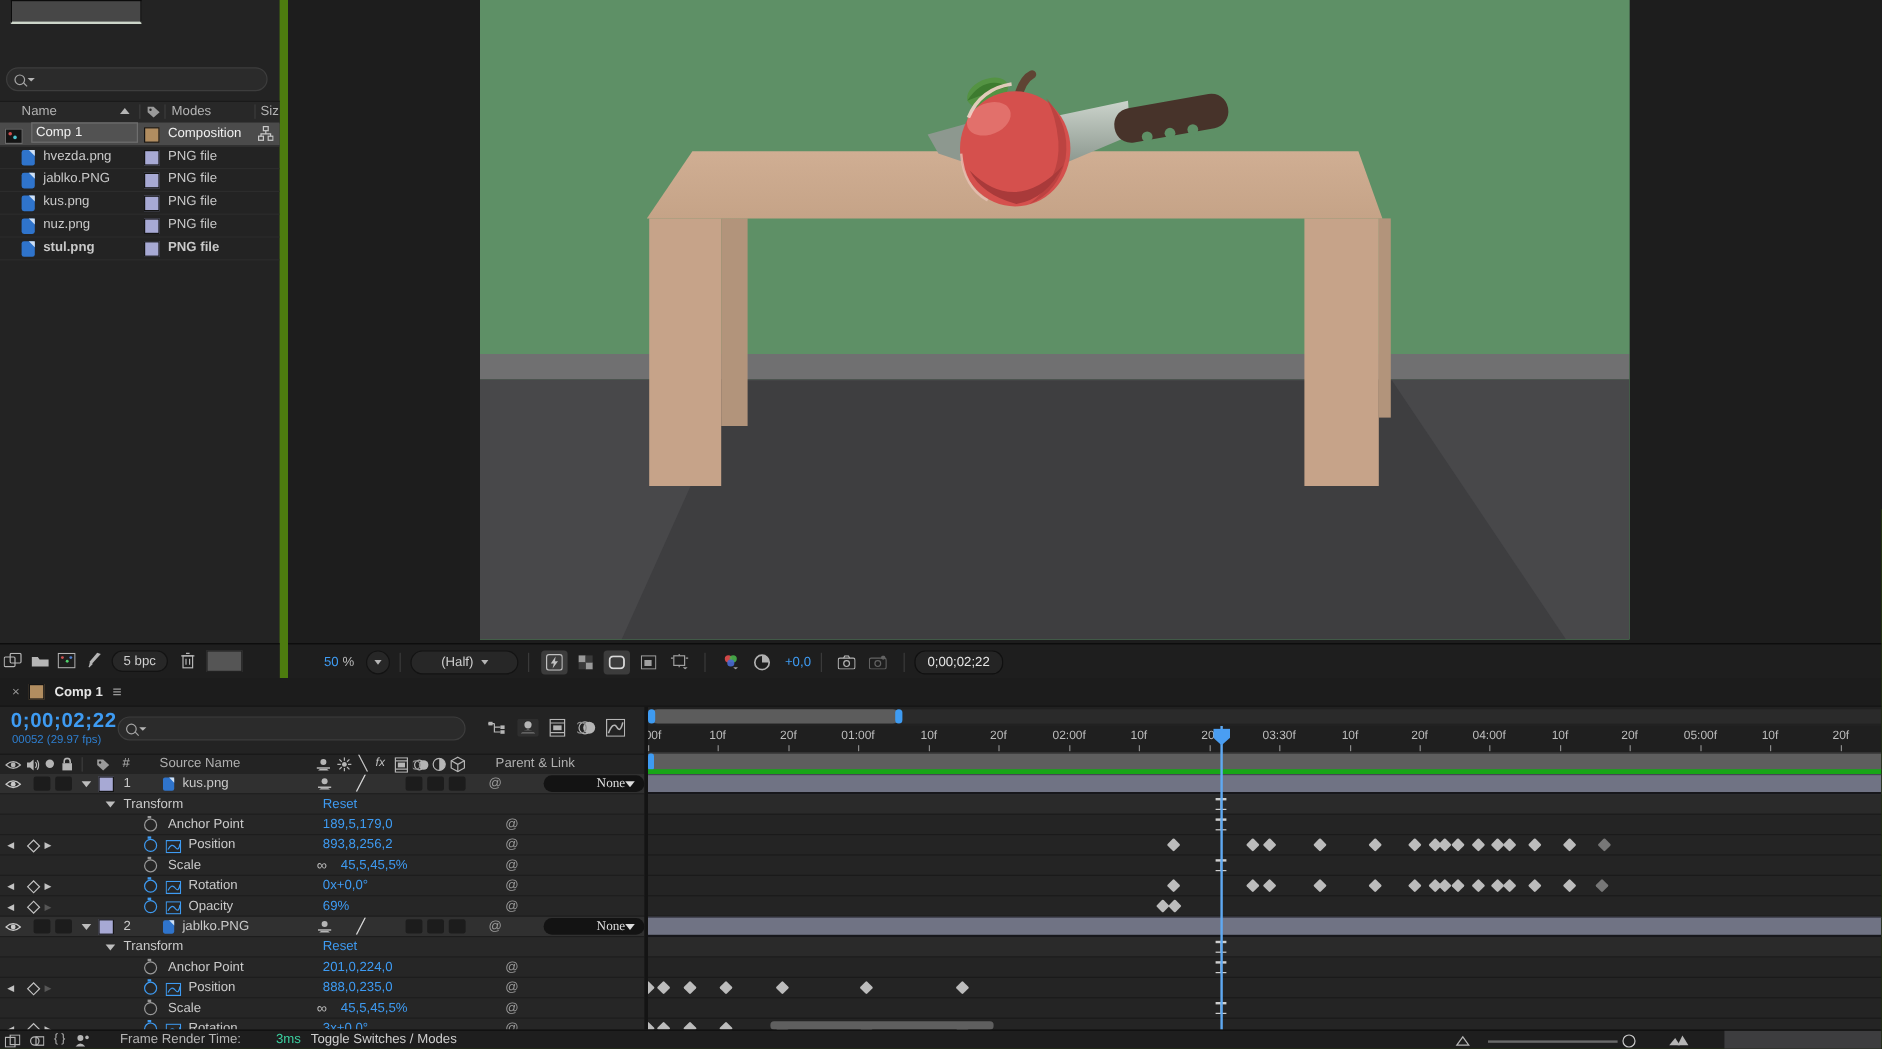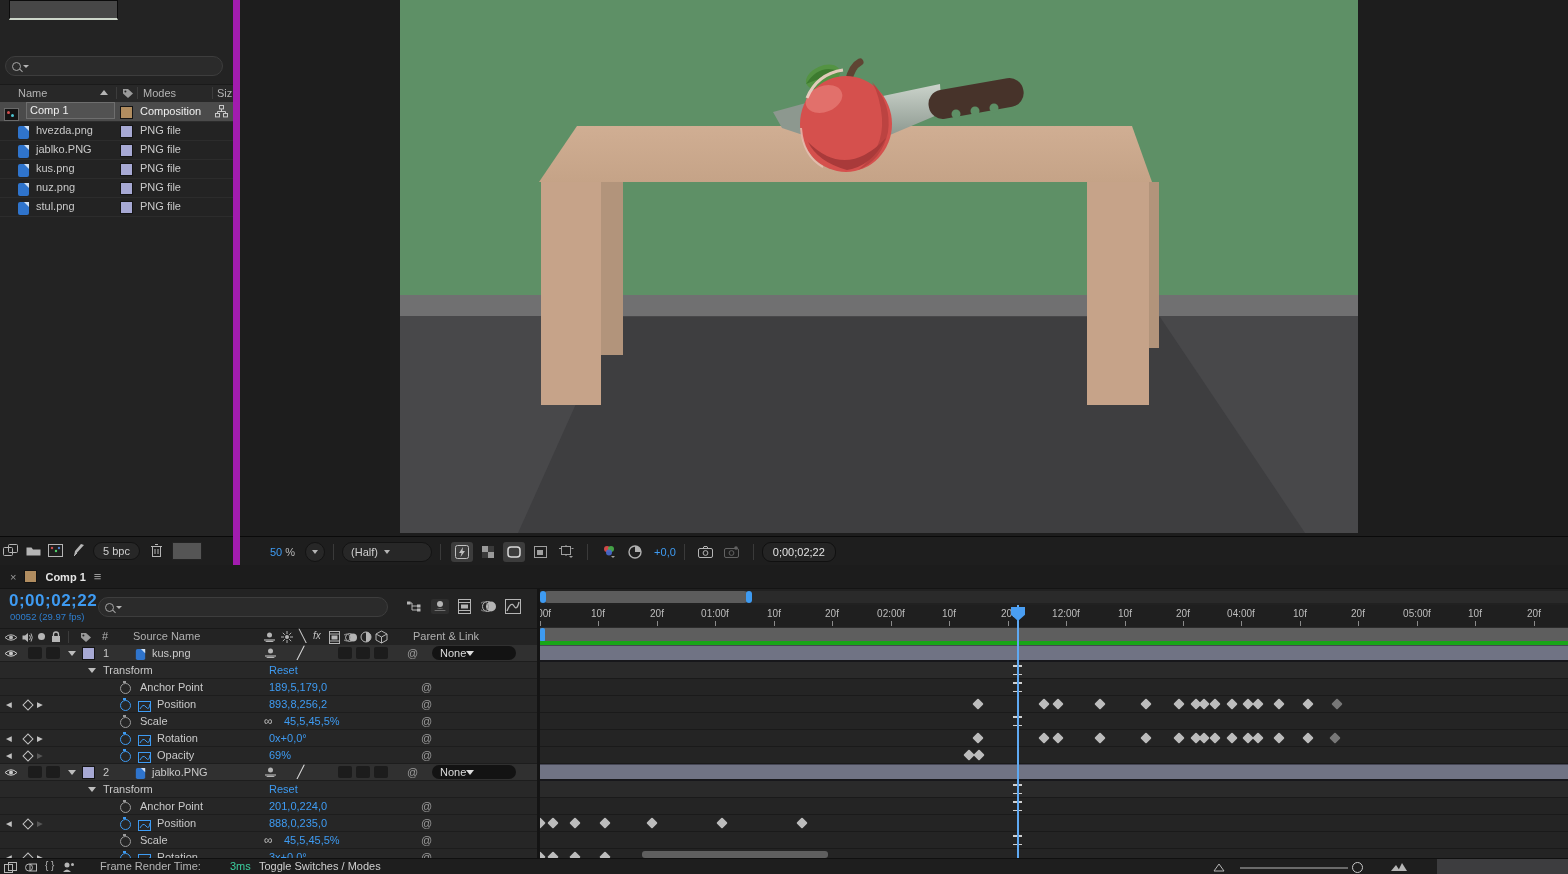--- a/index.html
+++ b/index.html
@@ -1,16 +1,16 @@
 <!DOCTYPE html>
 <html><head>
 <meta charset="utf-8">
 <style>
   html,body{margin:0;padding:0;background:#111;}
-  .app{position:relative;width:1568px;height:874px;background:#a21caf;overflow:hidden;
+  .app{position:relative;width:1568px;height:874px;background:#4d7c0f;overflow:hidden;
        font-family:"Liberation Sans",sans-serif;color:#c9c9c9;font-size:11px;
        -webkit-font-smoothing:antialiased;}
   .abs{position:absolute;}
   .nosel{user-select:none;}
 
   
   .project{left:0;top:0;width:233px;height:565px;background:#232323;}
   .proj-thumb{left:9px;top:0;width:107px;height:17px;background:#474747;border:1px solid #0c0c0c;border-bottom:2px solid #cdd6ca;}
   .search-pill{background:#2b2b2b;border:1px solid #3d3d3d;border-radius:10px;height:18px;display:flex;align-items:center;padding:0 6px;gap:2px;}
   .mag{width:7px;height:7px;border:1.4px solid #a5a5a5;border-radius:50%;position:relative;display:inline-block;}
@@ -43,21 +43,21 @@
   .tabbar{left:0;top:0;width:1568px;height:24px;background:#1c1c1c;border-bottom:1px solid #141414;display:flex;align-items:center;gap:8px;padding-left:10px;box-sizing:border-box;}
   .tl-left{left:0;top:24px;width:537px;height:269px;background:#232323;border-right:3px solid #141414;overflow:hidden;}
   .bigtc{color:#3e9bf2;font-weight:bold;font-size:17px;letter-spacing:.5px;}
   .smalltc{color:#2e7fd0;font-size:9.5px;}
   .tl-cols{left:0;top:39px;width:537px;height:17px;background:#232323;border-top:1px solid #181818;border-bottom:1px solid #181818;color:#b0b0b0;}
   .lrow{left:0;width:537px;height:17px;line-height:16px;background:#262626;border-bottom:1px solid #1d1d1d;box-sizing:border-box;}
   .lrow.layer{background:#303030;}
   .lrow.group{background:#282828;}
   .lrow .pval{color:#3e9bf2;}
   .cell{position:absolute;top:2px;width:14px;height:12px;background:#1c1c1c;border-radius:2px;}
-  .none-pill{position:absolute;left:432px;top:1px;width:84px;height:14px;background:#131313;border-radius:7px;color:#dcdcdc;display:flex;align-items:center;justify-content:flex-start;padding:0 8px;box-sizing:border-box;}
+  .none-pill{position:absolute;left:453px;top:1px;width:84px;height:14px;background:#131313;border-radius:7px;color:#dcdcdc;display:flex;align-items:center;justify-content:flex-end;padding:0 8px;box-sizing:border-box;font-family:Liberation Serif, serif;}
   .pick{color:#9a9a9a;font-size:11px;}
   .sw{display:inline-block;width:9px;height:9px;border:1.4px solid #9a9a9a;border-radius:50%;position:relative;}
   .sw::before{content:"";position:absolute;left:2.4px;top:-3.4px;width:2.6px;height:2px;background:#9a9a9a;}
   .sw.on{border-color:#3e9bf2;}
   .sw.on::before{background:#3e9bf2;}
   .karr{font-size:7.5px;color:#c2c2c2;}
   .karr.dim{color:#565656;}
   .kdia{display:inline-block;width:6px;height:6px;border:1px solid #c2c2c2;transform:rotate(45deg);margin:0 3px;}
   .chev{display:inline-block;width:0;height:0;border-left:4px solid transparent;border-right:4px solid transparent;border-top:5px solid #bdbdbd;}
 
@@ -146,21 +146,21 @@
       <span class="abs" style="left:36px;">kus.png</span>
       <span class="label-box abs" style="left:120px;top:4px;background:#a7a9d4;"></span>
       <span class="abs" style="left:140px;">PNG file</span>
     </div>
     <div class="abs prow" style="top:178px;">
       <span class="png-icon abs" style="left:18px;top:3px;"></span>
       <span class="abs" style="left:36px;">nuz.png</span>
       <span class="label-box abs" style="left:120px;top:4px;background:#a7a9d4;"></span>
       <span class="abs" style="left:140px;">PNG file</span>
     </div>
-    <div class="abs prow" style="top:197px;">
+    <div class="abs prow" style="top:197px;font-weight:bold;">
       <span class="png-icon abs" style="left:18px;top:3px;"></span>
       <span class="abs" style="left:36px;">stul.png</span>
       <span class="label-box abs" style="left:120px;top:4px;background:#a7a9d4;"></span>
       <span class="abs" style="left:140px;">PNG file</span>
     </div>
 
     <div class="abs" style="left:0;top:536px;width:233px;height:29px;background:#1e1e1e;border-top:1px solid #0a0a0a;">
       <svg class="abs" style="left:3px;top:7px;" width="16" height="13" viewBox="0 0 16 13">
           <rect x="0.5" y="3.5" width="9" height="8" rx="1" fill="none" stroke="#b5b5b5"></rect>
           <rect x="5.5" y="0.5" width="9" height="8" rx="1" fill="none" stroke="#b5b5b5"></rect>
@@ -238,21 +238,21 @@
         </g>
       </svg>
     </div>
 
     <div class="abs vbar">
       <span style="margin-left:30px;"><span class="blue">50</span> <span style="color:#b9b9b9;">%</span></span>
       <span class="pill" style="margin-left:10px;padding:0 6px;">
           <span class="tri-down"></span>
         </span>
       <span class="vsep"></span>
-      <span class="pill" style="width:72px;justify-content:flex-start;">
+      <span class="pill" style="width:72px;justify-content:center;">
           <span>(Half)</span>
           <span class="tri-down"></span>
         </span>
       <span class="vsep"></span>
       <span class="ibtn on">
           <svg width="14" height="14" viewBox="0 0 14 14">
             <rect x="0.5" y="0.5" width="13" height="13" rx="2" fill="none" stroke="#c0c0c0"></rect>
             <polygon points="8,2 4,8 6.5,8 5.5,12 10,6 7.5,6" fill="#c0c0c0"></polygon>
           </svg>
         </span>
@@ -609,21 +609,21 @@
           <span class="rlabel" style="left: 234px;">10f</span>
           <span class="rtick" style="left: 234px;"></span>
           <span class="rlabel" style="left: 292px;">20f</span>
           <span class="rtick" style="left: 292px;"></span>
           <span class="rlabel" style="left: 351px;">02:00f</span>
           <span class="rtick" style="left: 351px;"></span>
           <span class="rlabel" style="left: 409px;">10f</span>
           <span class="rtick" style="left: 409px;"></span>
           <span class="rlabel" style="left: 468px;">20f</span>
           <span class="rtick" style="left: 468px;"></span>
-          <span class="rlabel" style="left: 526px;">12:00f</span>
+          <span class="rlabel" style="left: 526px;">03:30f</span>
           <span class="rtick" style="left: 526px;"></span>
           <span class="rlabel" style="left: 585px;">10f</span>
           <span class="rtick" style="left: 585px;"></span>
           <span class="rlabel" style="left: 643px;">20f</span>
           <span class="rtick" style="left: 643px;"></span>
           <span class="rlabel" style="left: 701px;">04:00f</span>
           <span class="rtick" style="left: 701px;"></span>
           <span class="rlabel" style="left: 760px;">10f</span>
           <span class="rtick" style="left: 760px;"></span>
           <span class="rlabel" style="left: 818px;">20f</span>

